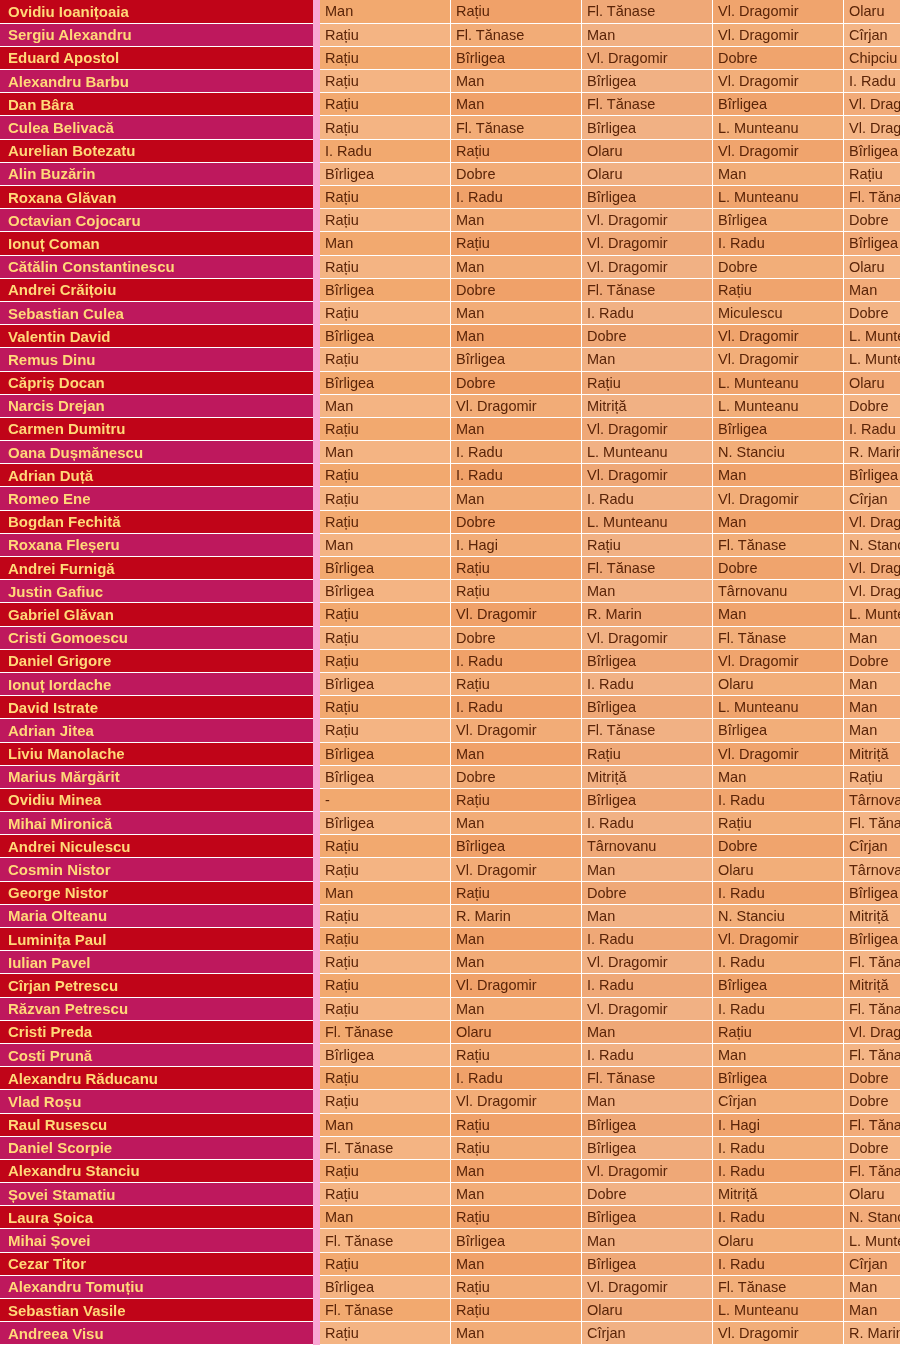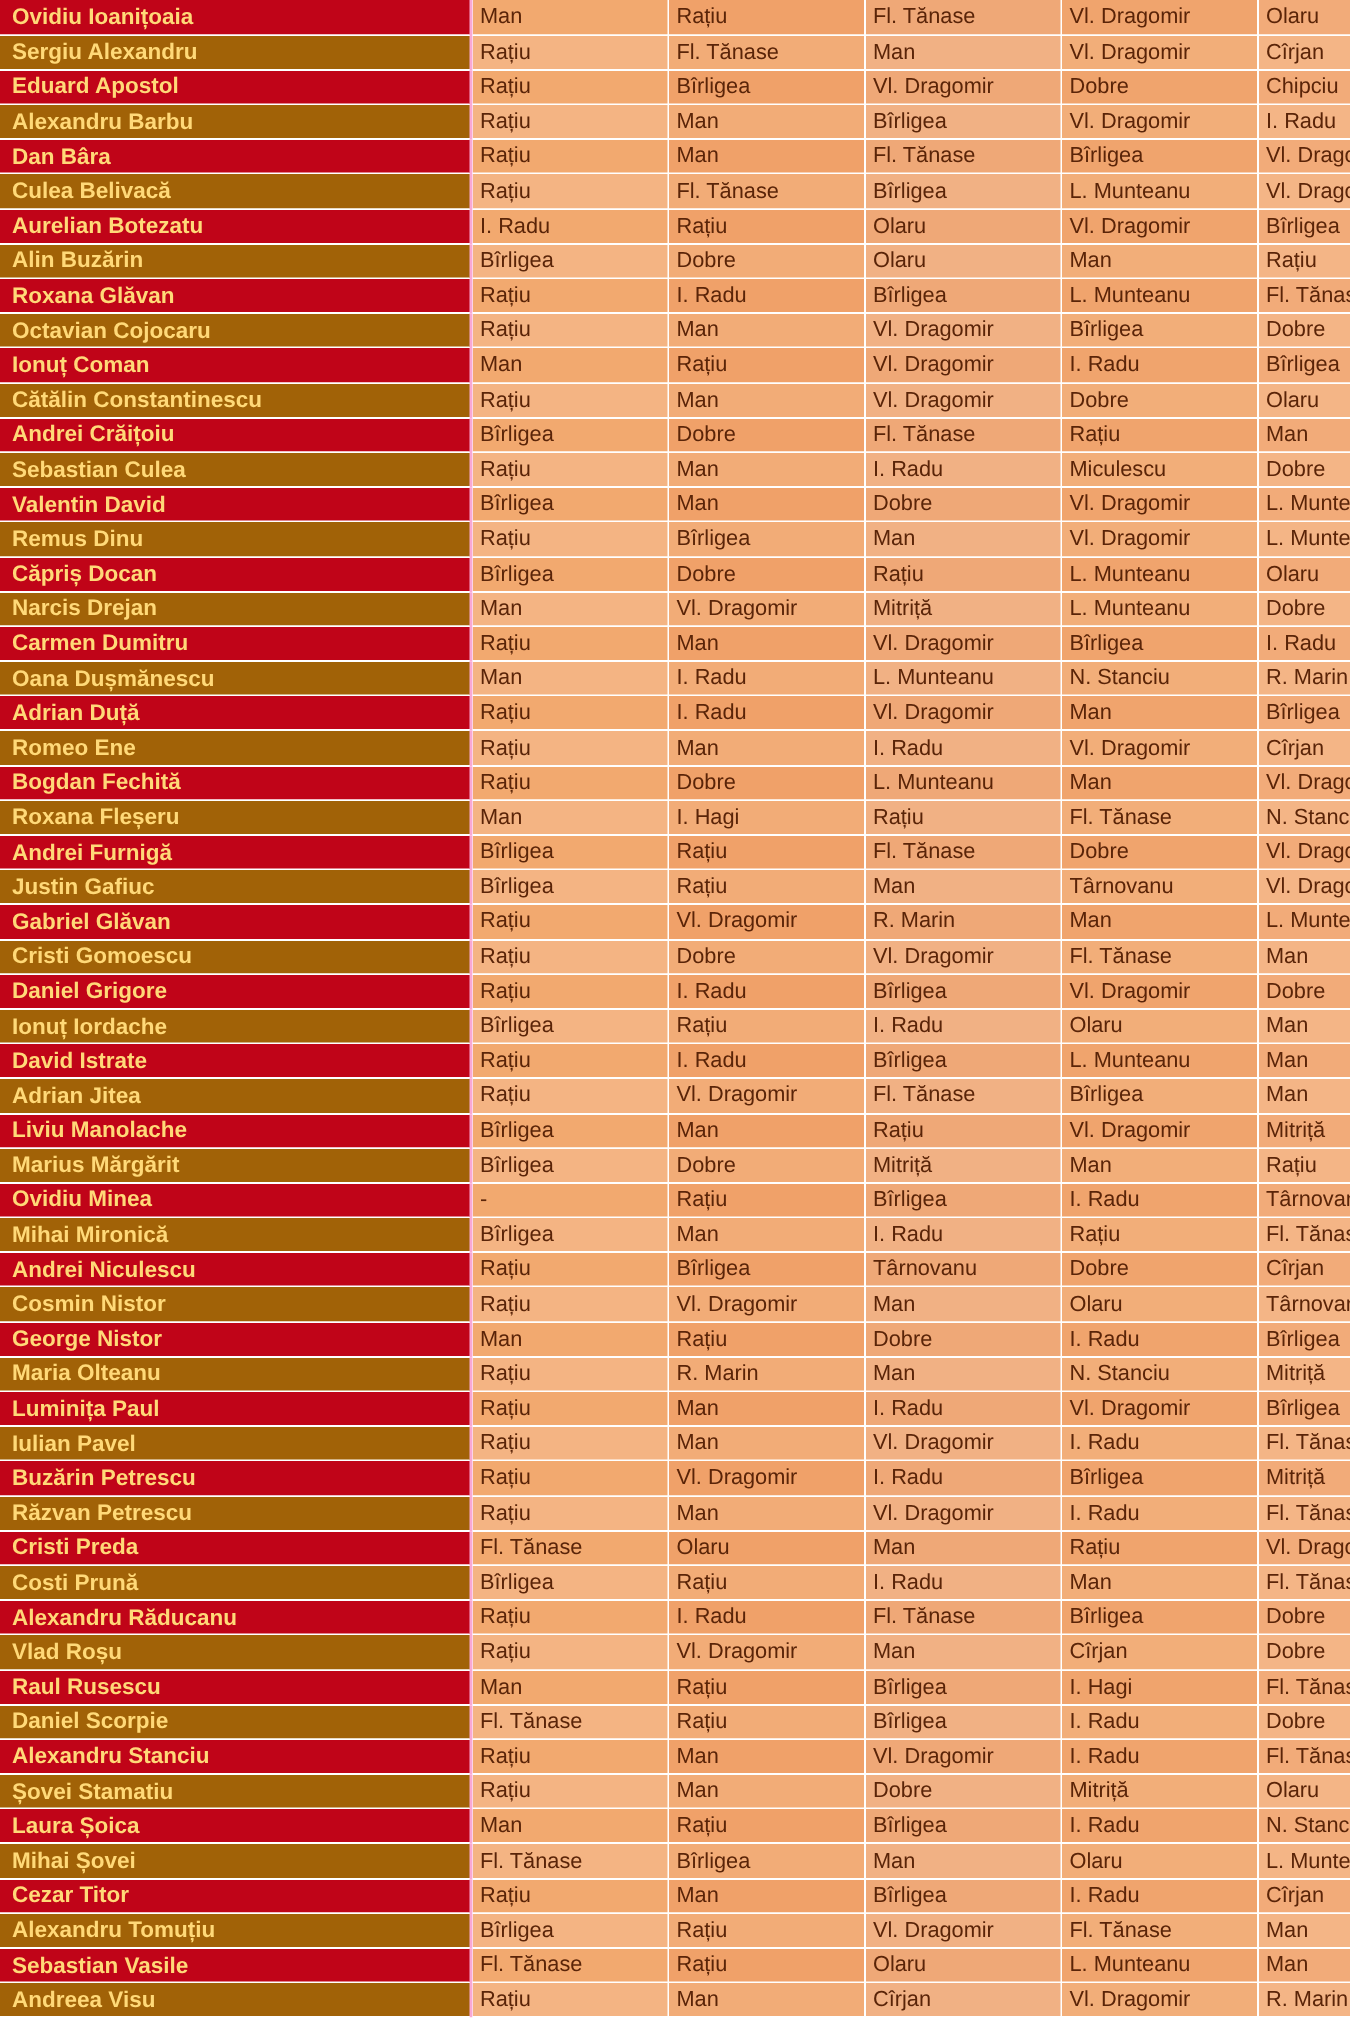--- a/index.html
+++ b/index.html
@@ -25,41 +25,41 @@
     font-weight: bold;
     white-space: nowrap;
     overflow: hidden;
     border-bottom: 1px solid #ffffff;
   }
   td.name {
     width: 300px;
     background: #c00418;
     color: #ffd978;
     font-size: 15px;
-    border-right: 2px solid #f9a8d4;
+    border-right: 7px solid #f9a8d4;
     padding-left: 8px;
   }
   td.choice {
     width: 120px;
     color: #5a2408;
     font-weight: normal;
     font-size: 14.5px;
     border-right: 1px solid #ffffff;
   }
   td.c0 { background: #f2a96f; }
   td.c1 { background: #f0a169; }
   td.c2 { background: #efa877; }
   td.c3 { background: #f0a46d; }
   td.c4 { background: #f2ab79; border-right: none; }
   tr.alt td.c0 { background: #f4b483; }
   tr.alt td.c1 { background: #f2ac77; }
   tr.alt td.c2 { background: #f1b184; }
   tr.alt td.c3 { background: #f2ae79; }
   tr.alt td.c4 { background: #f4b586; }
-  tr.alt td.name { background: #a16207; }
+  tr.alt td.name { background: #be185d; }
 </style>
 </head>
 <body>
 
 <table class="vote-table">
   <tbody>
       <tr>
         <td class="name">Ovidiu Ioanițoaia</td>
         <td class="choice c0">Man</td>
         <td class="choice c1">Rațiu</td>
@@ -389,21 +389,21 @@
       </tr>
       <tr class="alt">
         <td class="name">Iulian Pavel</td>
         <td class="choice c0">Rațiu</td>
         <td class="choice c1">Man</td>
         <td class="choice c2">Vl. Dragomir</td>
         <td class="choice c3">I. Radu</td>
         <td class="choice c4">Fl. Tănase</td>
       </tr>
       <tr>
-        <td class="name">Buzărin Petrescu</td>
+        <td class="name">Cîrjan Petrescu</td>
         <td class="choice c0">Rațiu</td>
         <td class="choice c1">Vl. Dragomir</td>
         <td class="choice c2">I. Radu</td>
         <td class="choice c3">Bîrligea</td>
         <td class="choice c4">Mitriță</td>
       </tr>
       <tr class="alt">
         <td class="name">Răzvan Petrescu</td>
         <td class="choice c0">Rațiu</td>
         <td class="choice c1">Man</td>

